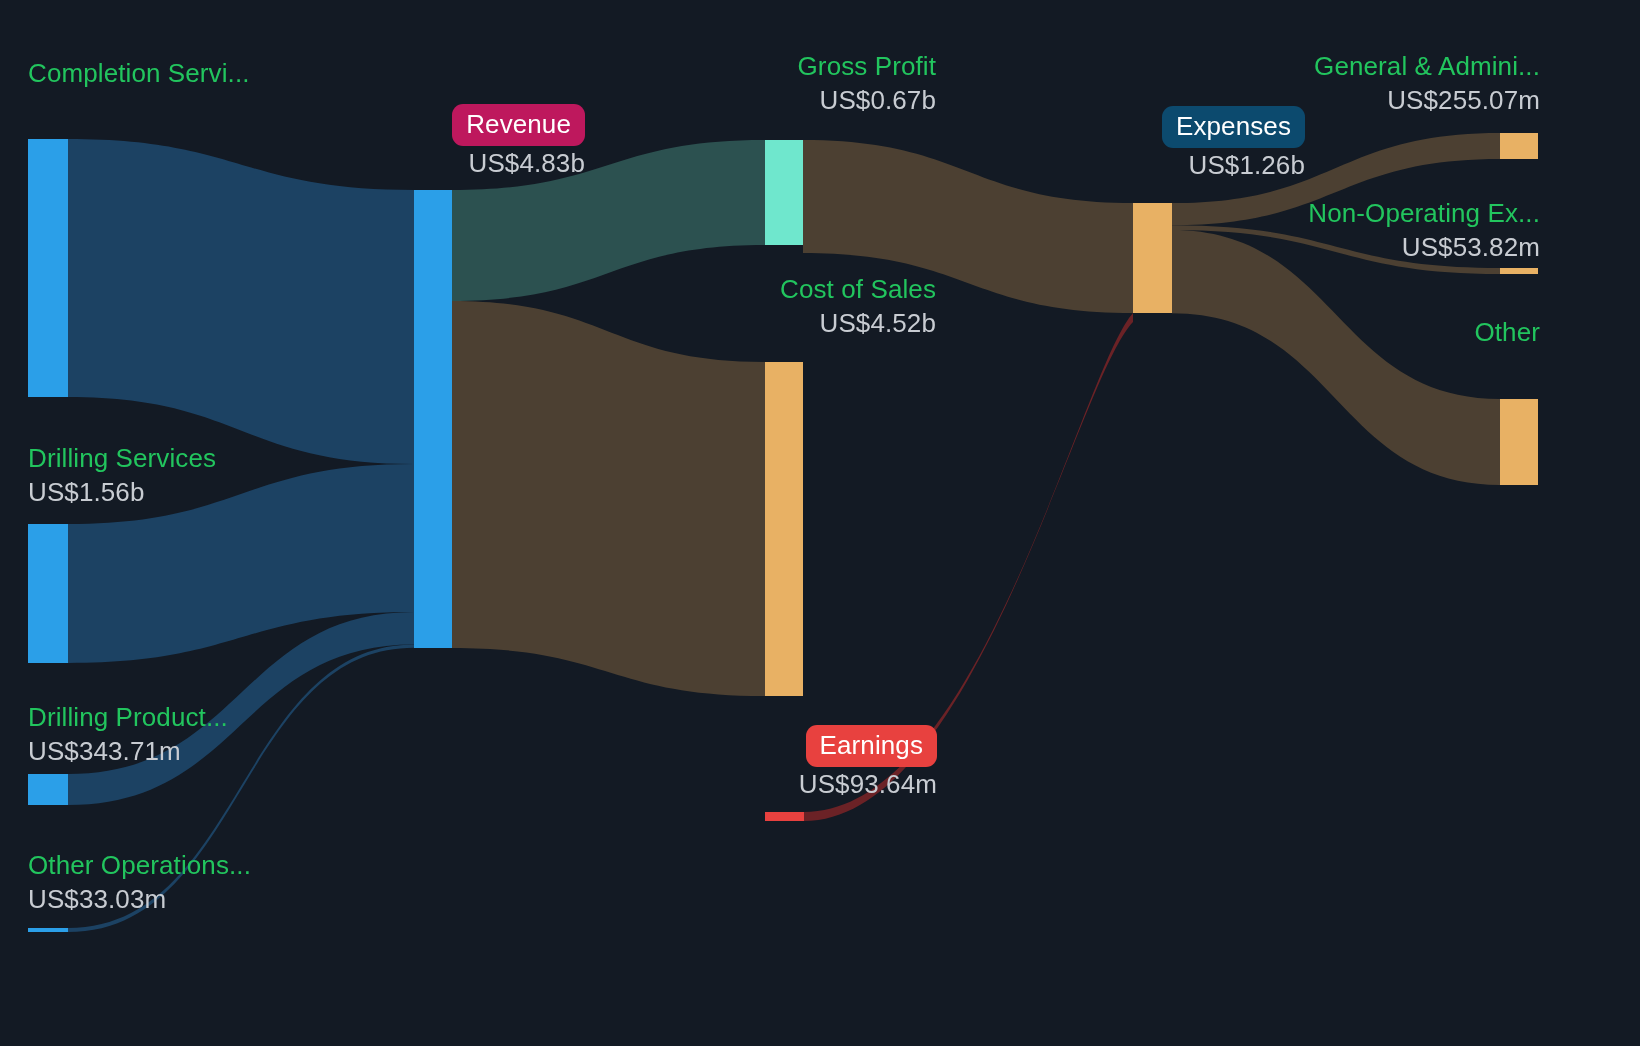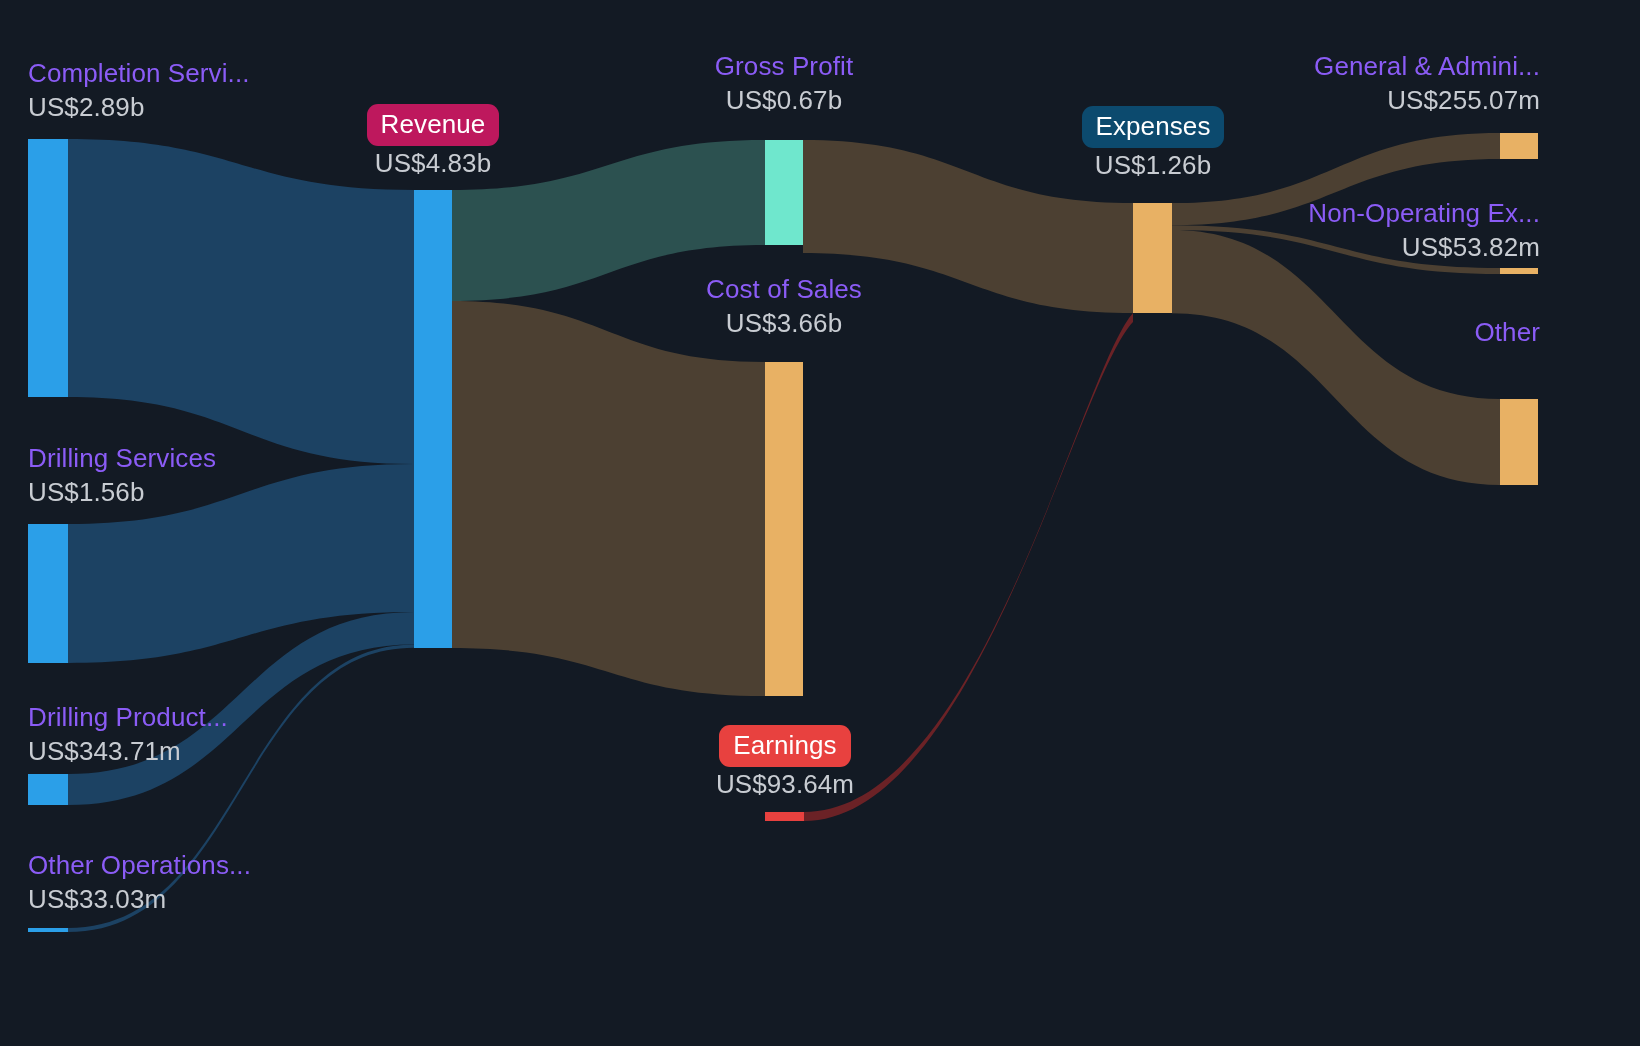--- a/index.html
+++ b/index.html
@@ -32,32 +32,32 @@
   }
   .node-label {
     position: absolute;
     white-space: nowrap;
     pointer-events: auto;
   }
   .node-label .nm {
     display: block;
     font-size: 26px;
     line-height: 34px;
-    color: #8b5cf6;
+    color: #22c55e;
     letter-spacing: 0.1px;
   }
   .node-label .vl {
     display: block;
     font-size: 26px;
     line-height: 34px;
     color: #c8ccd2;
     letter-spacing: 0.1px;
   }
   .node-label.align-right { text-align: right; }
-  .node-label.align-center { text-align: center; }
+  .node-label.align-center { text-align: right; }
 
   
   .node-label .nm.badge {
     display: inline-block;
     padding: 5px 14px 7px 14px;
     border-radius: 11px;
     color: #ffffff;
     line-height: 30px;
   }
   .badge-revenue  { background: #be185d; }
@@ -96,21 +96,20 @@
         <rect x="1500" y="133" width="38" height="26" fill="#e8b164"></rect>
         <rect x="1500" y="268" width="38" height="6" fill="#e8b164"></rect>
         <rect x="1500" y="399" width="38" height="86" fill="#e8b164"></rect>
       </g>
   </svg>
 
   <div class="labels-layer">
 
     <div class="node-label align-left" style="left:28px; top:56px;">
       <span class="nm">Completion Servi...</span>
-      <span class="vl">US$2.89b</span>
     </div>
 
     <div class="node-label align-left" style="left:28px; top:441px;">
       <span class="nm">Drilling Services</span>
       <span class="vl">US$1.56b</span>
     </div>
 
     <div class="node-label align-left" style="left:28px; top:700px;">
       <span class="nm">Drilling Product...</span>
       <span class="vl">US$343.71m</span>
@@ -126,21 +125,21 @@
       <span class="vl">US$4.83b</span>
     </div>
 
     <div class="node-label align-center" style="left:632px; top:49px; width:304px;">
       <span class="nm">Gross Profit</span>
       <span class="vl">US$0.67b</span>
     </div>
 
     <div class="node-label align-center" style="left:632px; top:272px; width:304px;">
       <span class="nm">Cost of Sales</span>
-      <span class="vl">US$3.66b</span>
+      <span class="vl">US$4.52b</span>
     </div>
 
     <div class="node-label align-center" style="left:1001px; top:106px; width:304px;">
       <span class="nm badge badge-expenses">Expenses</span>
       <span class="vl">US$1.26b</span>
     </div>
 
     <div class="node-label align-center" style="left:633px; top:725px; width:304px;">
       <span class="nm badge badge-earnings">Earnings</span>
       <span class="vl">US$93.64m</span>

